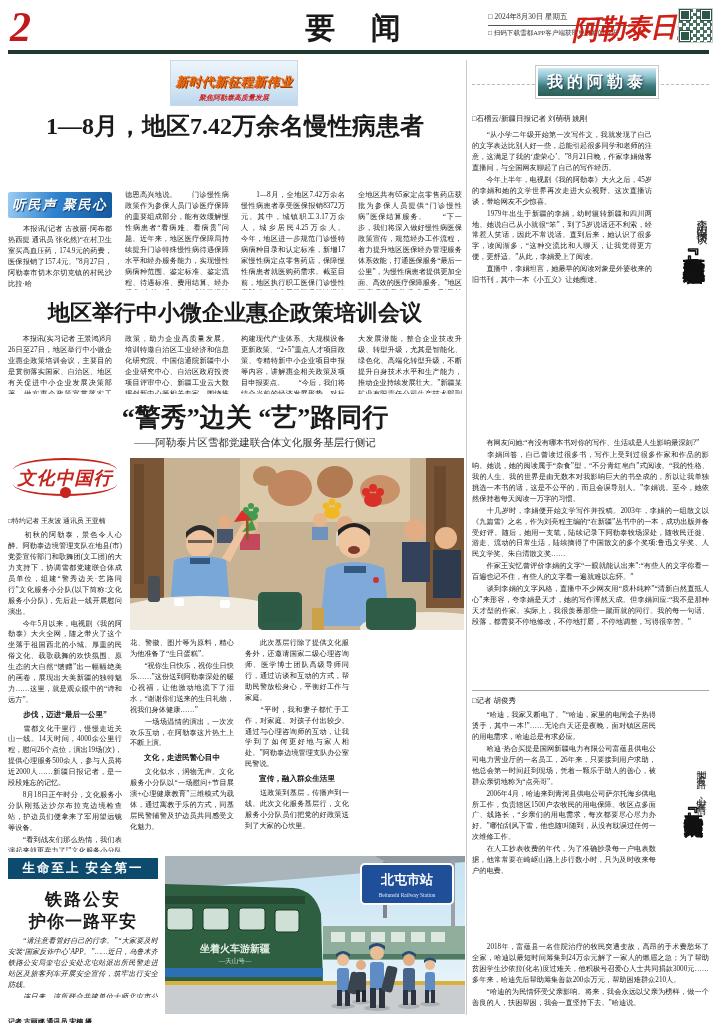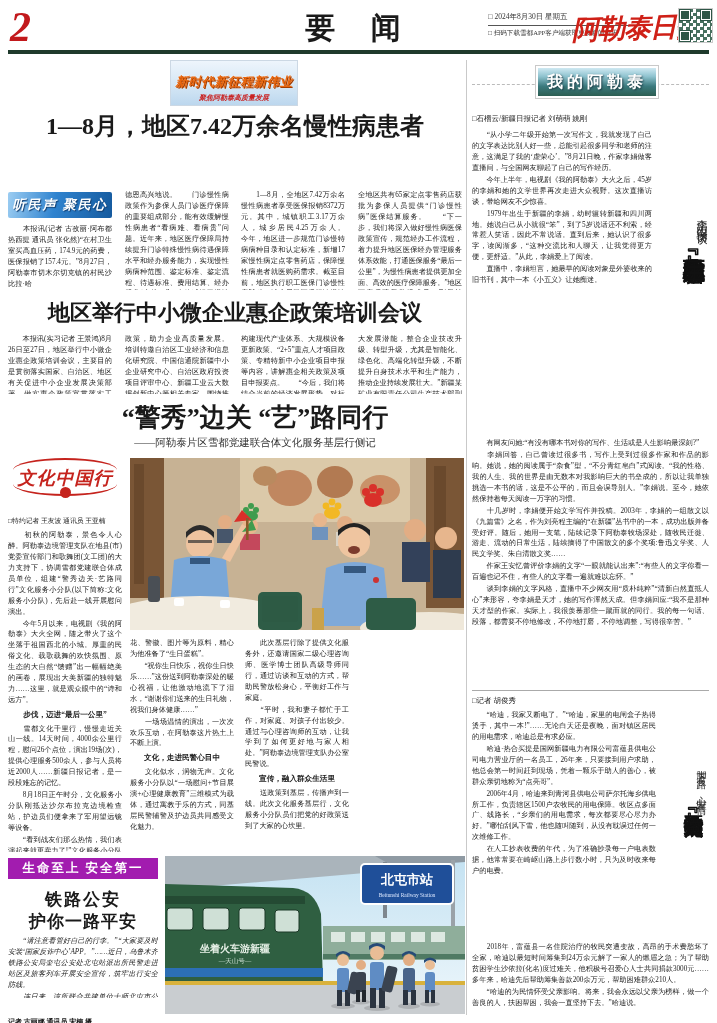--- a/index.html
+++ b/index.html
@@ -45,21 +45,21 @@
            border:2px solid #fff;outline:1px solid #c9c9c9;color:#fff;font-size:16px;font-weight:bold;
            letter-spacing:4px;display:flex;align-items:center;justify-content:center;
            text-shadow:1px 1px 2px #1e3a44;box-sizing:border-box;}
   .vhead{writing-mode:vertical-rl;text-orientation:upright;display:flex;}
   .vkick{font-size:11px;letter-spacing:3px;color:#222;font-weight:normal;}
   .vmain{font-weight:bold;color:#111;}
   .vrule{background:#c9c9c9;width:1px;}
   .hrule{background:#aaa;height:1px;}
   .dashrule{border-top:1px dashed #bbb;height:0;}
   
-  .flag-red{background:#a21caf;color:#fff;font-weight:bold;font-size:12.5px;display:flex;align-items:center;
+  .flag-red{background:#0c4a6e;color:#fff;font-weight:bold;font-size:12.5px;display:flex;align-items:center;
             justify-content:center;letter-spacing:2px;}
   .credit{font-size:7px;font-weight:bold;text-align:left;margin-top:15px;}
   .photo-frame{overflow:hidden;background:#ddd;}
   .photo-frame svg{display:block;}
 </style>
 </head>
 <body>
 
 <div class="page">
 

